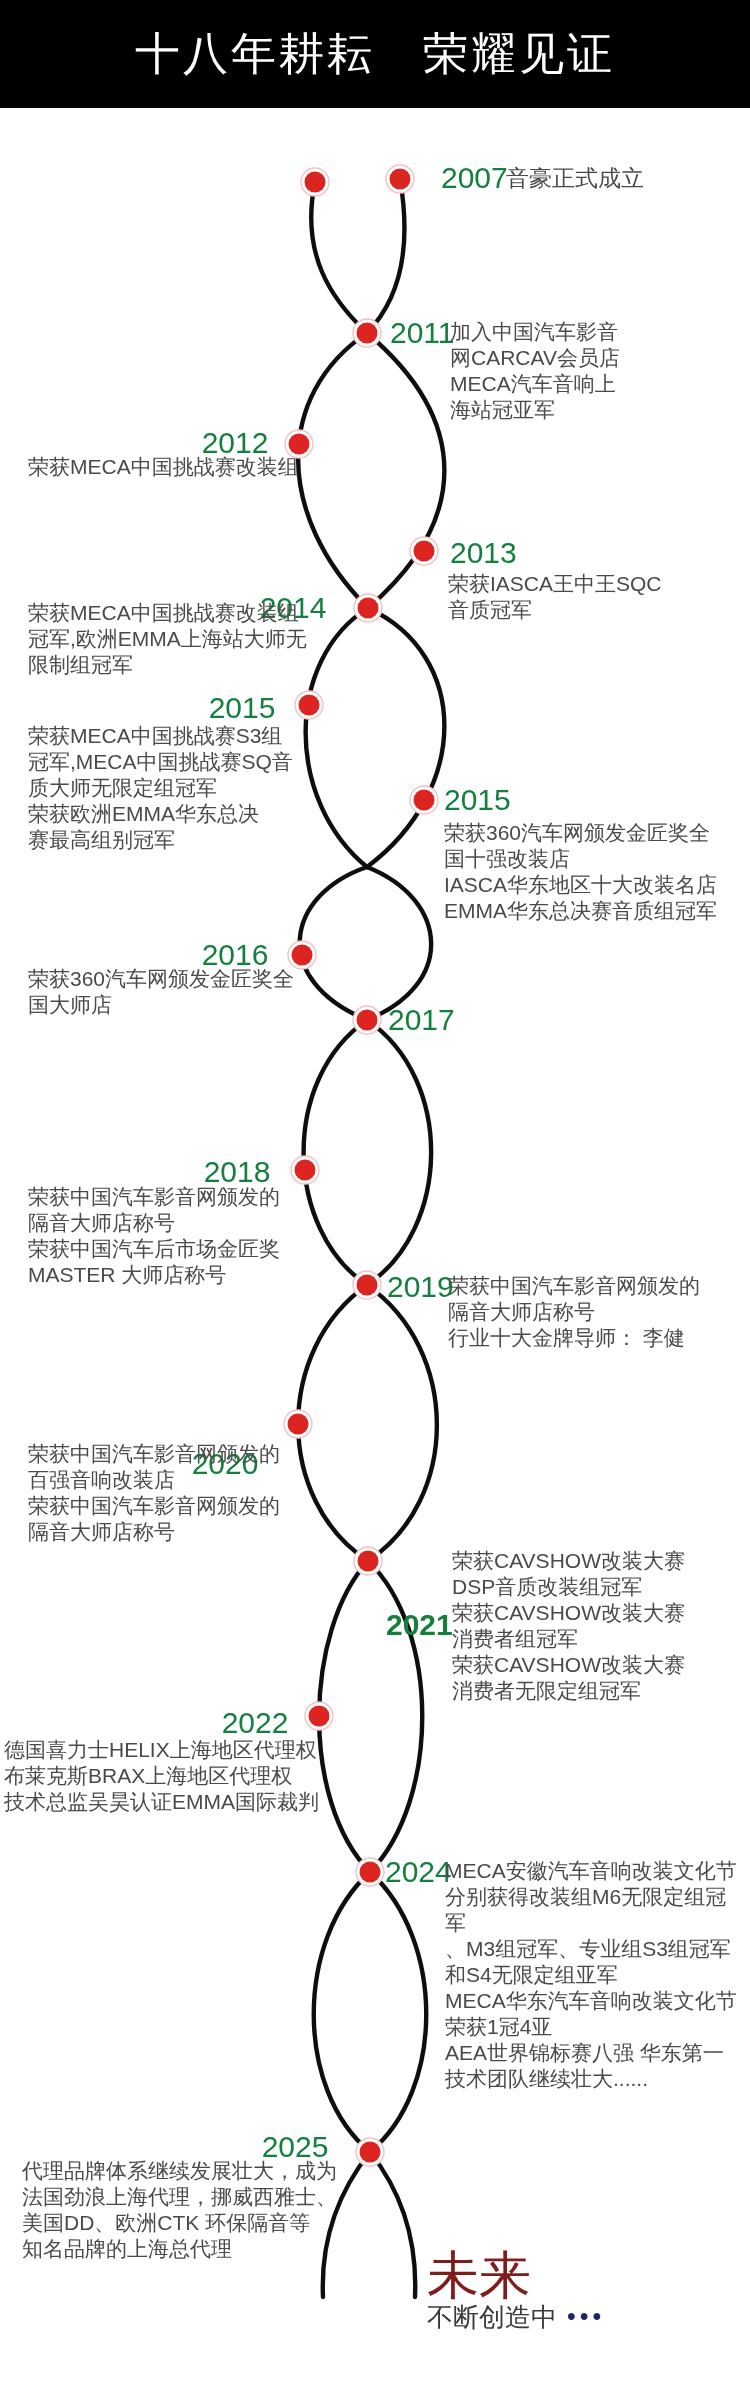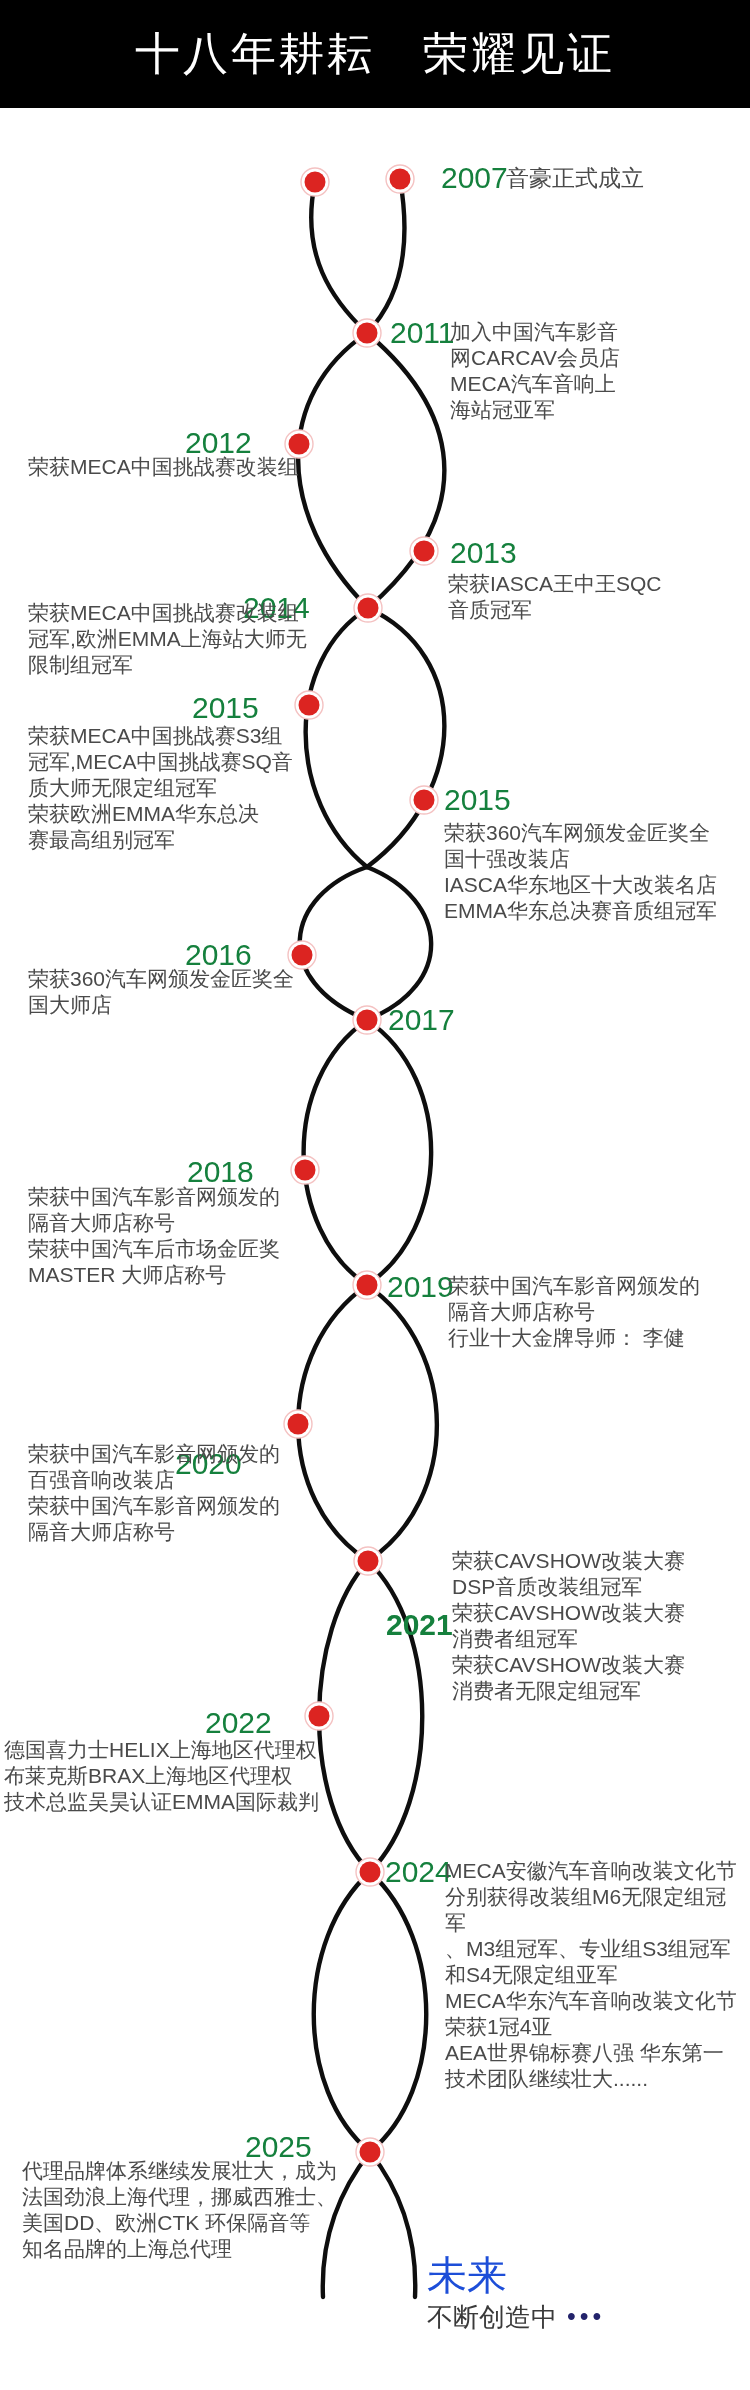--- a/index.html
+++ b/index.html
@@ -15,29 +15,29 @@
     background:#000000;display:flex;align-items:center;justify-content:center;
   }
   .titlebar .title{
     color:#ffffff;font-size:45px;letter-spacing:3px;font-weight:500;
   }
   .curve-svg{position:absolute;left:0;top:0;}
   .year{
     position:absolute;color:#15803d;font-size:30px;line-height:34px;
     white-space:nowrap;
   }
-  .year.ralign{width:100px;text-align:left;}
+  .year.ralign{width:100px;text-align:center;}
   .desc{
     position:absolute;color:#4a4a4a;font-size:21px;line-height:26px;
     white-space:pre-line;
   }
   .desc.big{font-size:23px;}
   .future-label{
     position:absolute;left:427px;top:2253px;
-    color:#1d4ed8;font-size:40px;font-weight:500;line-height:44px;
+    color:#7f1d1d;font-size:52px;font-weight:500;line-height:44px;
   }
   .future-caption{
     position:absolute;left:427px;top:2302px;
     color:#3a3a3a;font-size:26px;line-height:30px;white-space:nowrap;
   }
   .future-dots{
     color:#23236b;font-size:25px;letter-spacing:4px;margin-left:10px;
     position:relative;top:-1px;
   }
 </style>

